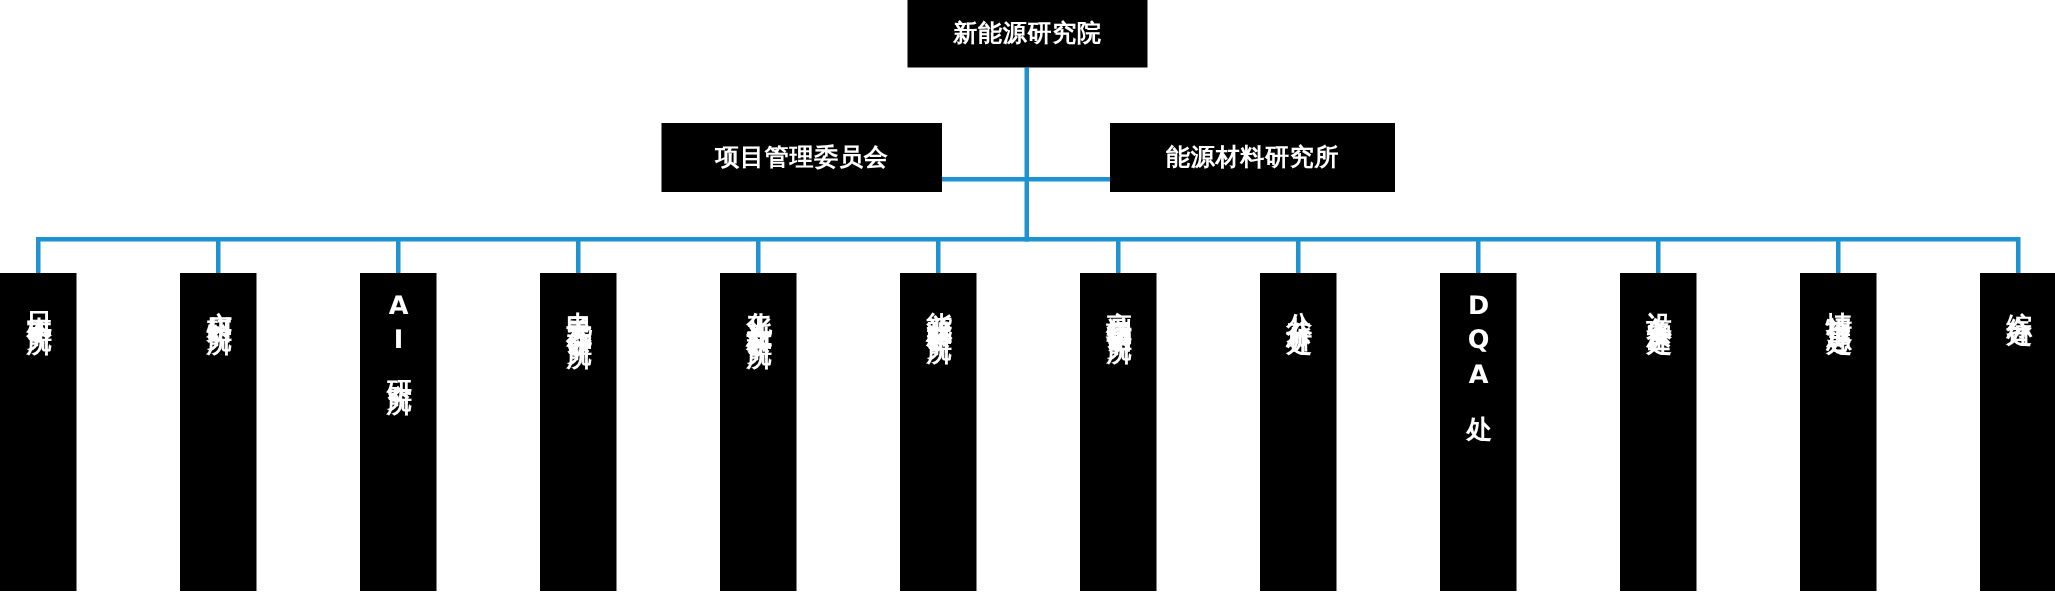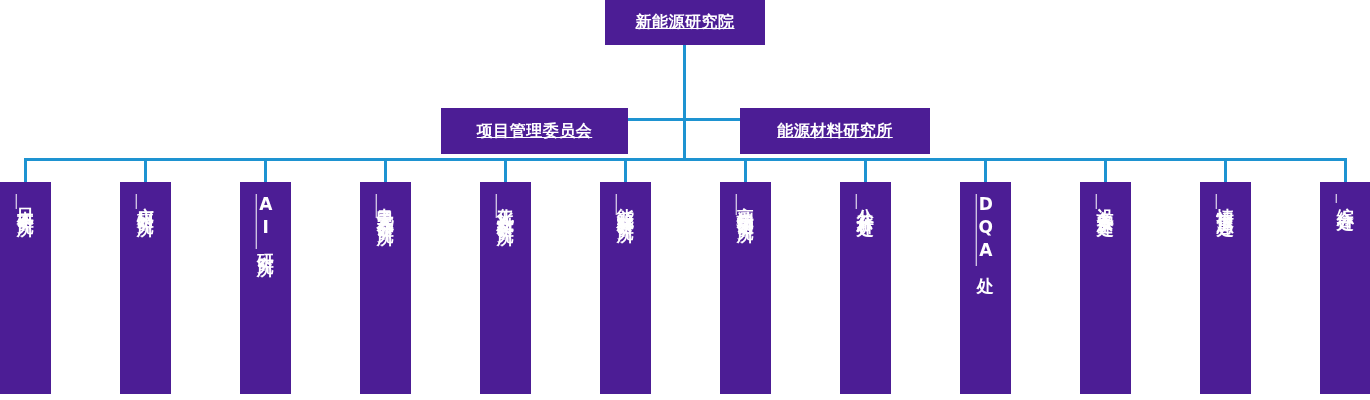--- a/index.html
+++ b/index.html
@@ -15,43 +15,42 @@
     position: relative;
     width: 1370px;
     height: 400px;
     overflow: hidden;
     background: #ffffff;
   }
 
   
   .node {
     position: absolute;
-    background: #4c1d95;
+    background: #000000;
     color: #ffffff;
     font-weight: bold;
     box-sizing: border-box;
     display: flex;
     align-items: center;
     justify-content: center;
     letter-spacing: 0.5px;
-    text-decoration: underline;
   }
 
   
   .node-root {
     left: 605px;
     top: 0px;
     width: 160px;
     height: 45px;
     font-size: 16px;
   }
 
   
   .node-committee {
-    top: 108px;
+    top: 82px;
     height: 46px;
     font-size: 16px;
   }
   .node-committee.left  { left: 441px; width: 187px; }
   .node-committee.right { left: 740px; width: 190px; }
 
   
   .node-leaf {
     top: 182px;
     width: 51px;

